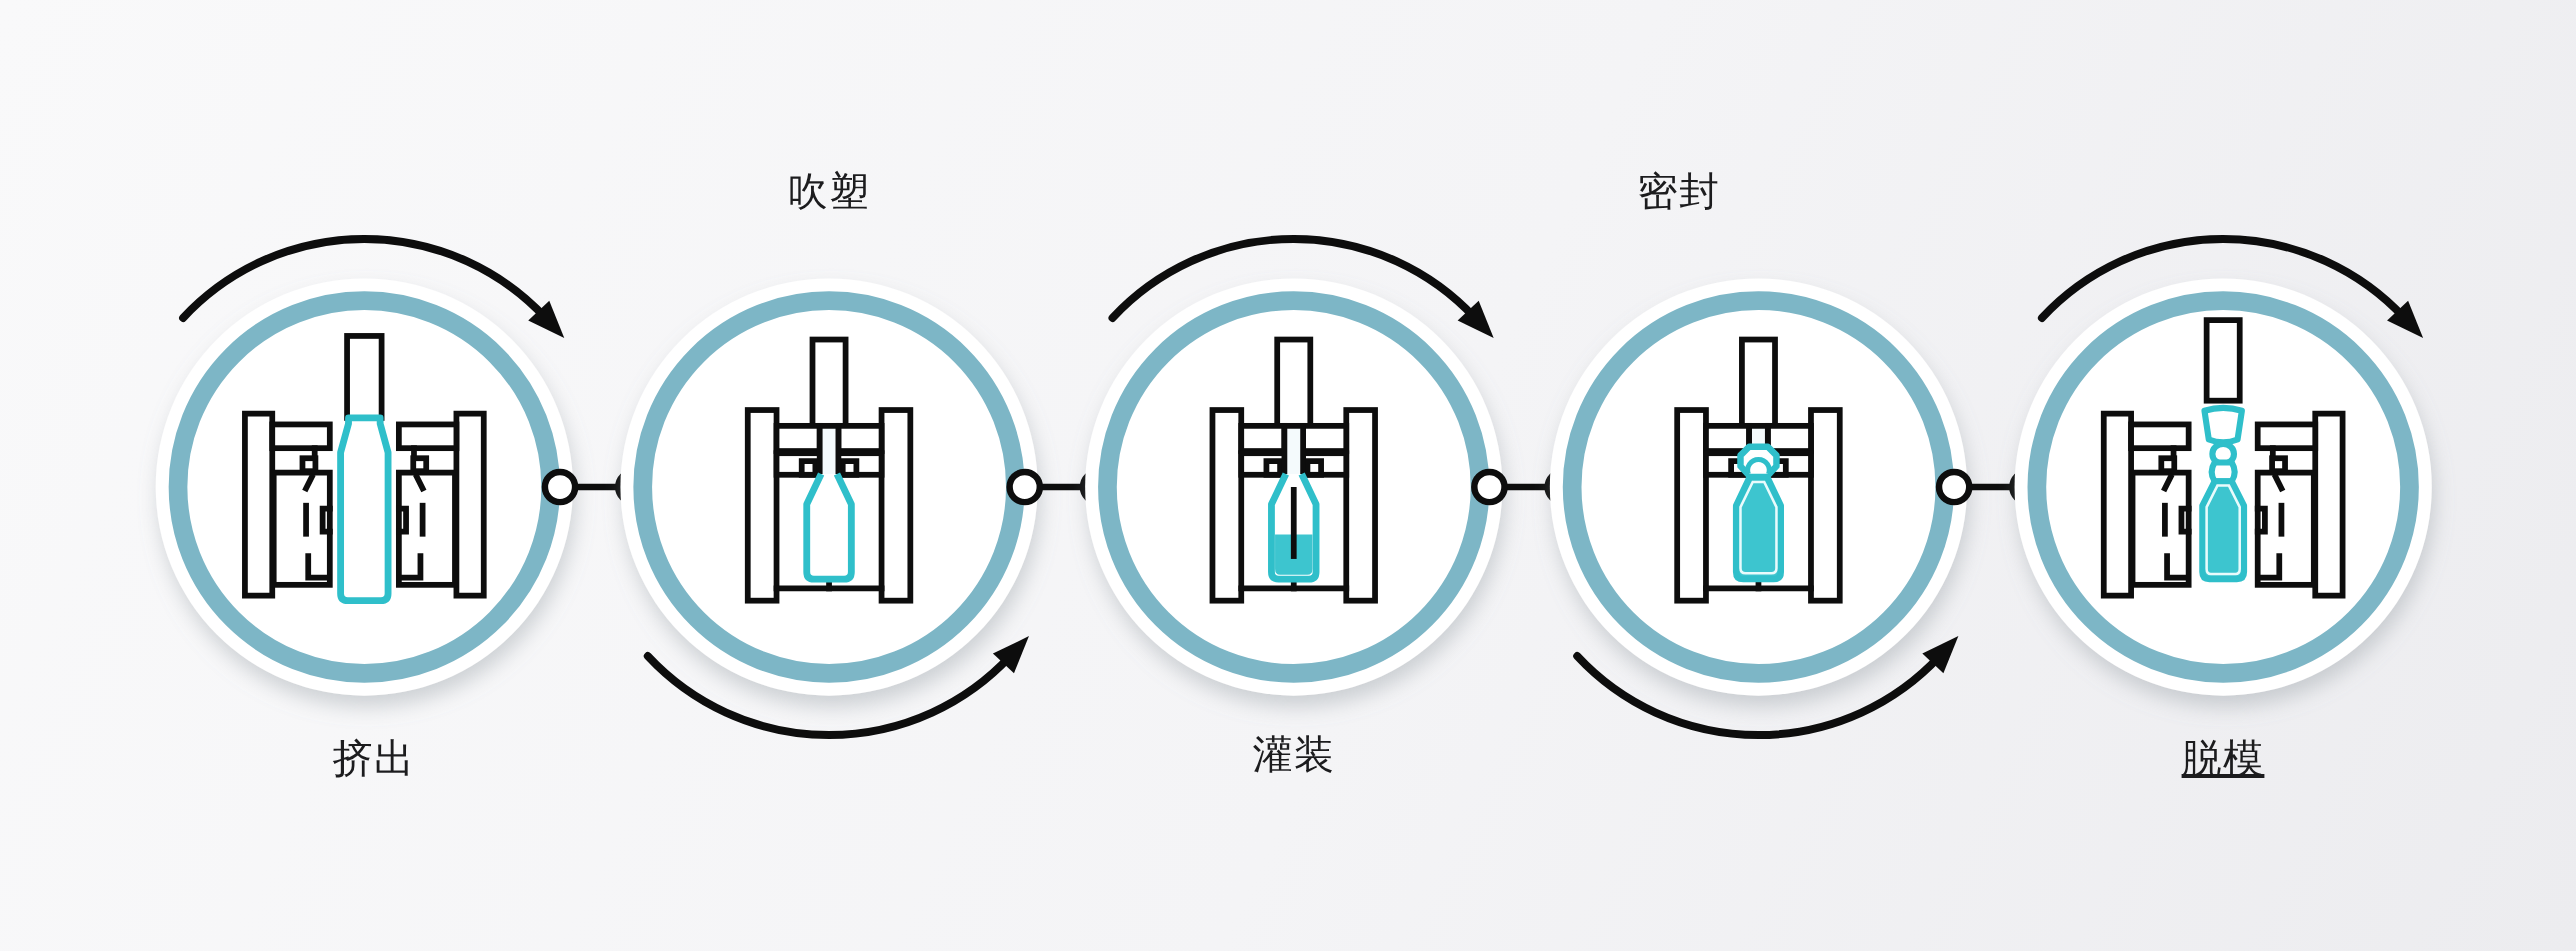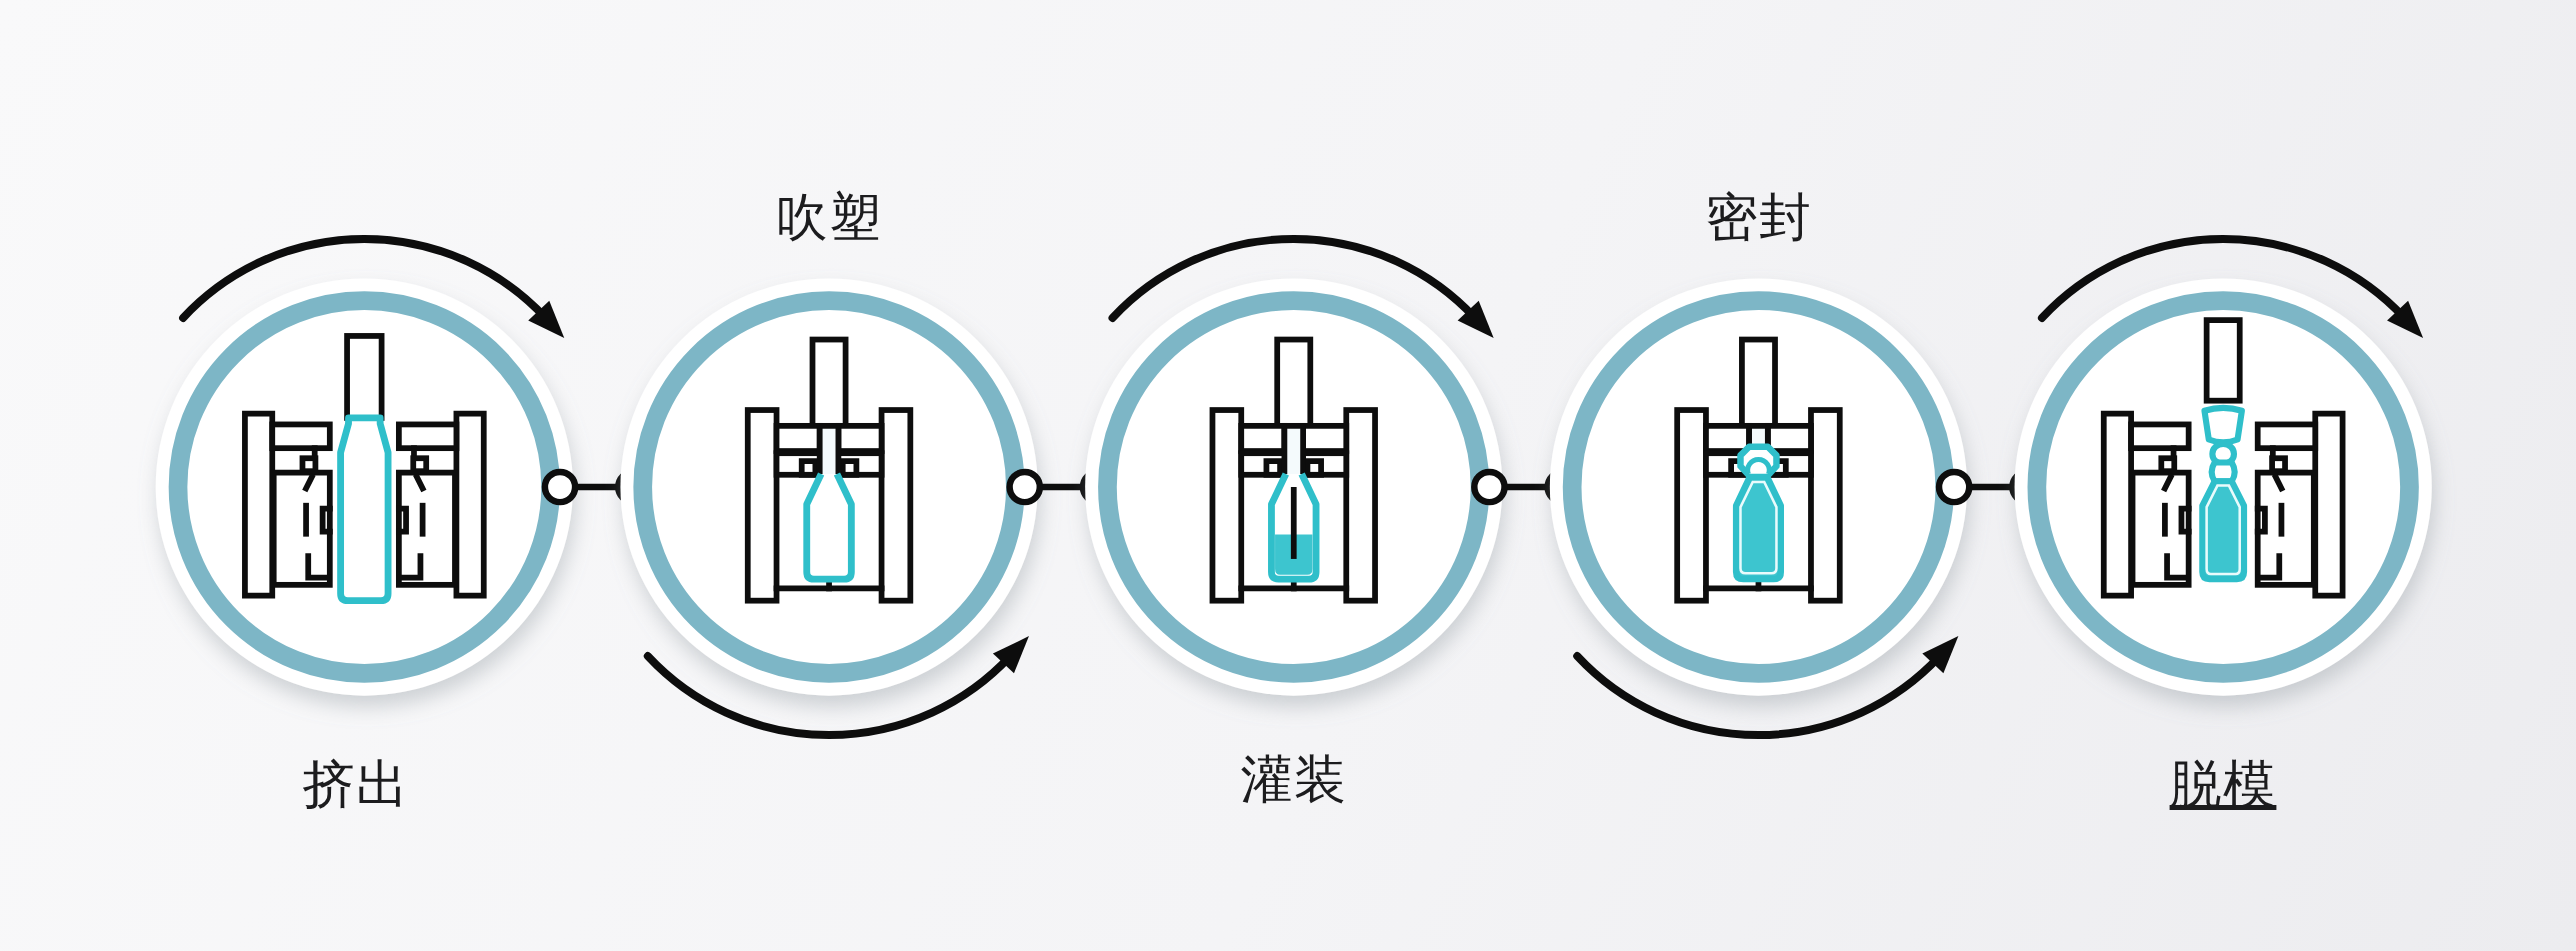--- a/index.html
+++ b/index.html
@@ -9,30 +9,29 @@
     background:#f2f2f4;
   }
   .canvas{
     position:relative;width:2576px;height:951px;overflow:hidden;
     background:linear-gradient(115deg,#f9f9fa 0%,#f4f4f6 55%,#ececef 100%);
   }
   .art{position:absolute;left:0;top:0;}
   .step-label{
     position:absolute;
     transform:translateX(-50%);
-    font-size:52px;line-height:1;
+    font-size:40px;line-height:1;
     letter-spacing:1.4px;
     color:#1c1c1e;
     white-space:nowrap;
     font-weight:500;
-    margin-top:20px;
   }
   .step-label.below{top:738px;}
   .step-label.above{top:171px;}
-  .l1{left:356px;} .l2{left:829px;} .l3{left:1294px;font-family:Liberation Mono, monospace;} .l4{left:1759px;} .l5{left:2223px;text-decoration:underline;}
+  .l1{left:374px;} .l2{left:829px;} .l3{left:1294px;font-family:Liberation Mono, monospace;} .l4{left:1679px;} .l5{left:2223px;text-decoration:underline;}
 </style>
 </head>
 <body>
 
 <div class="canvas">
 
 <svg class="art" width="2576" height="951" viewBox="0 0 3580 1322">
   <defs>
     <filter id="ds" x="-40%" y="-40%" width="180%" height="180%">
       <feDropShadow dx="4" dy="16" stdDeviation="14" flood-color="#8b949c" flood-opacity="0.38"></feDropShadow>

